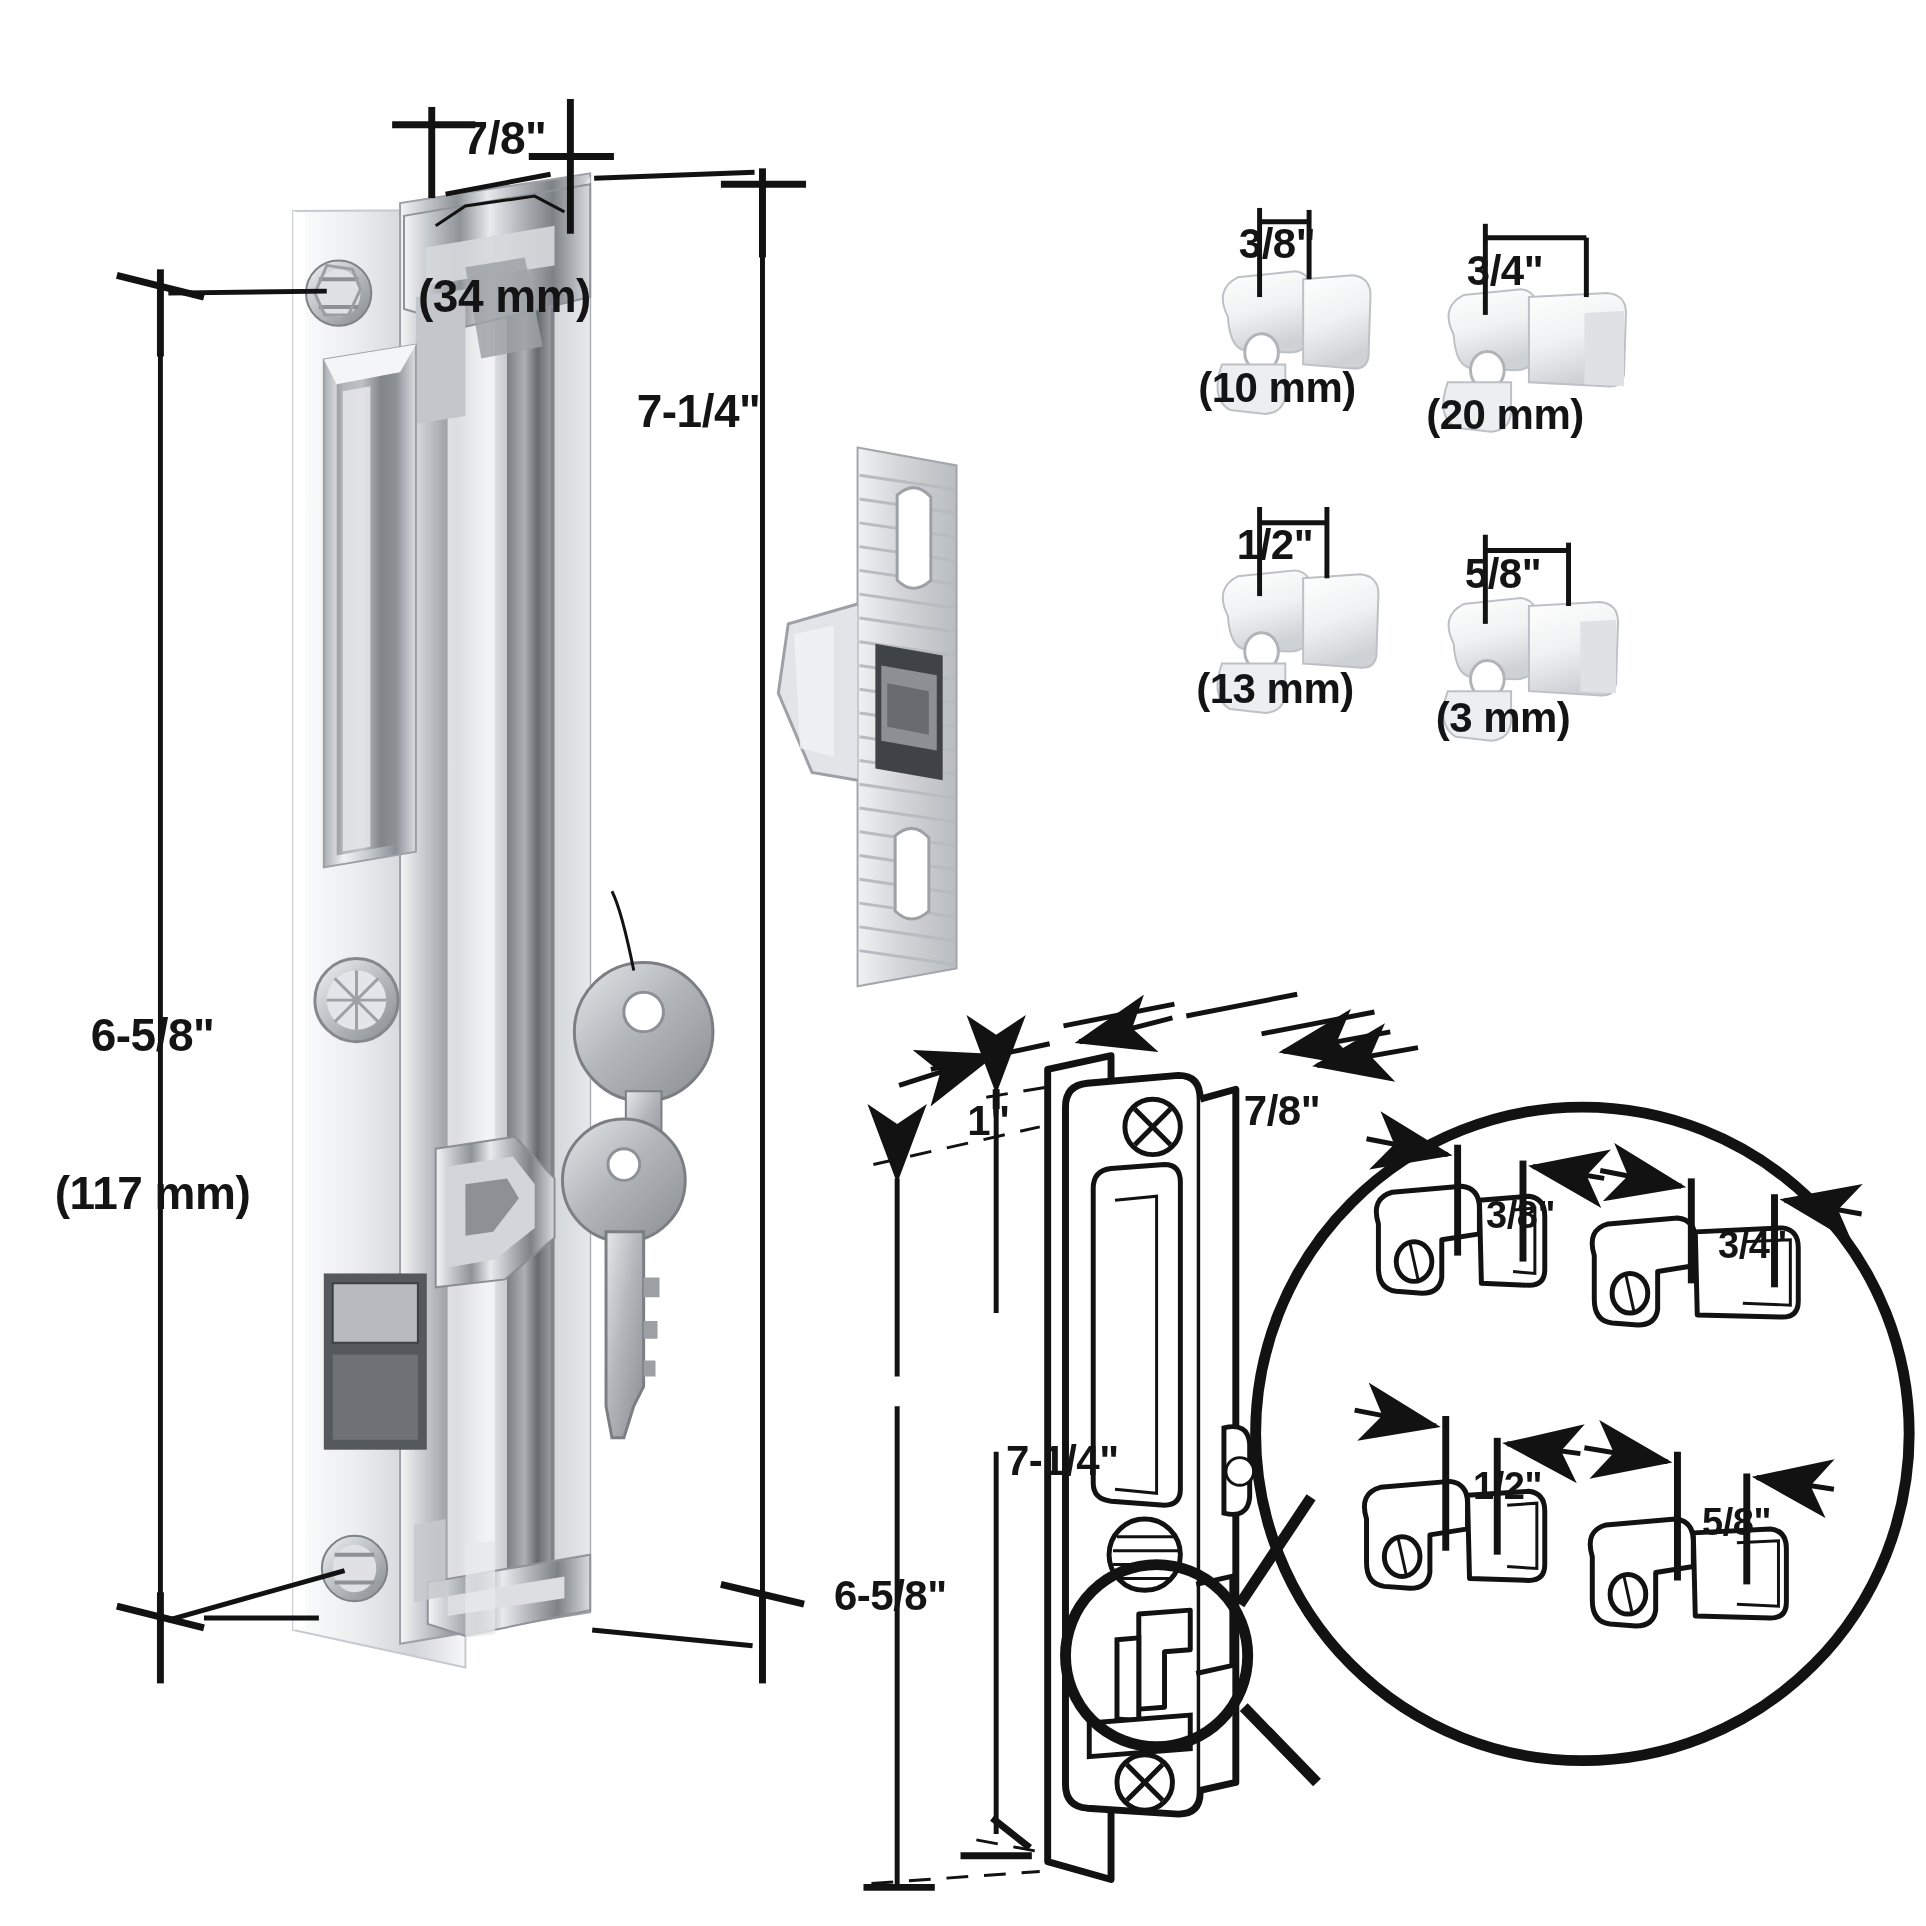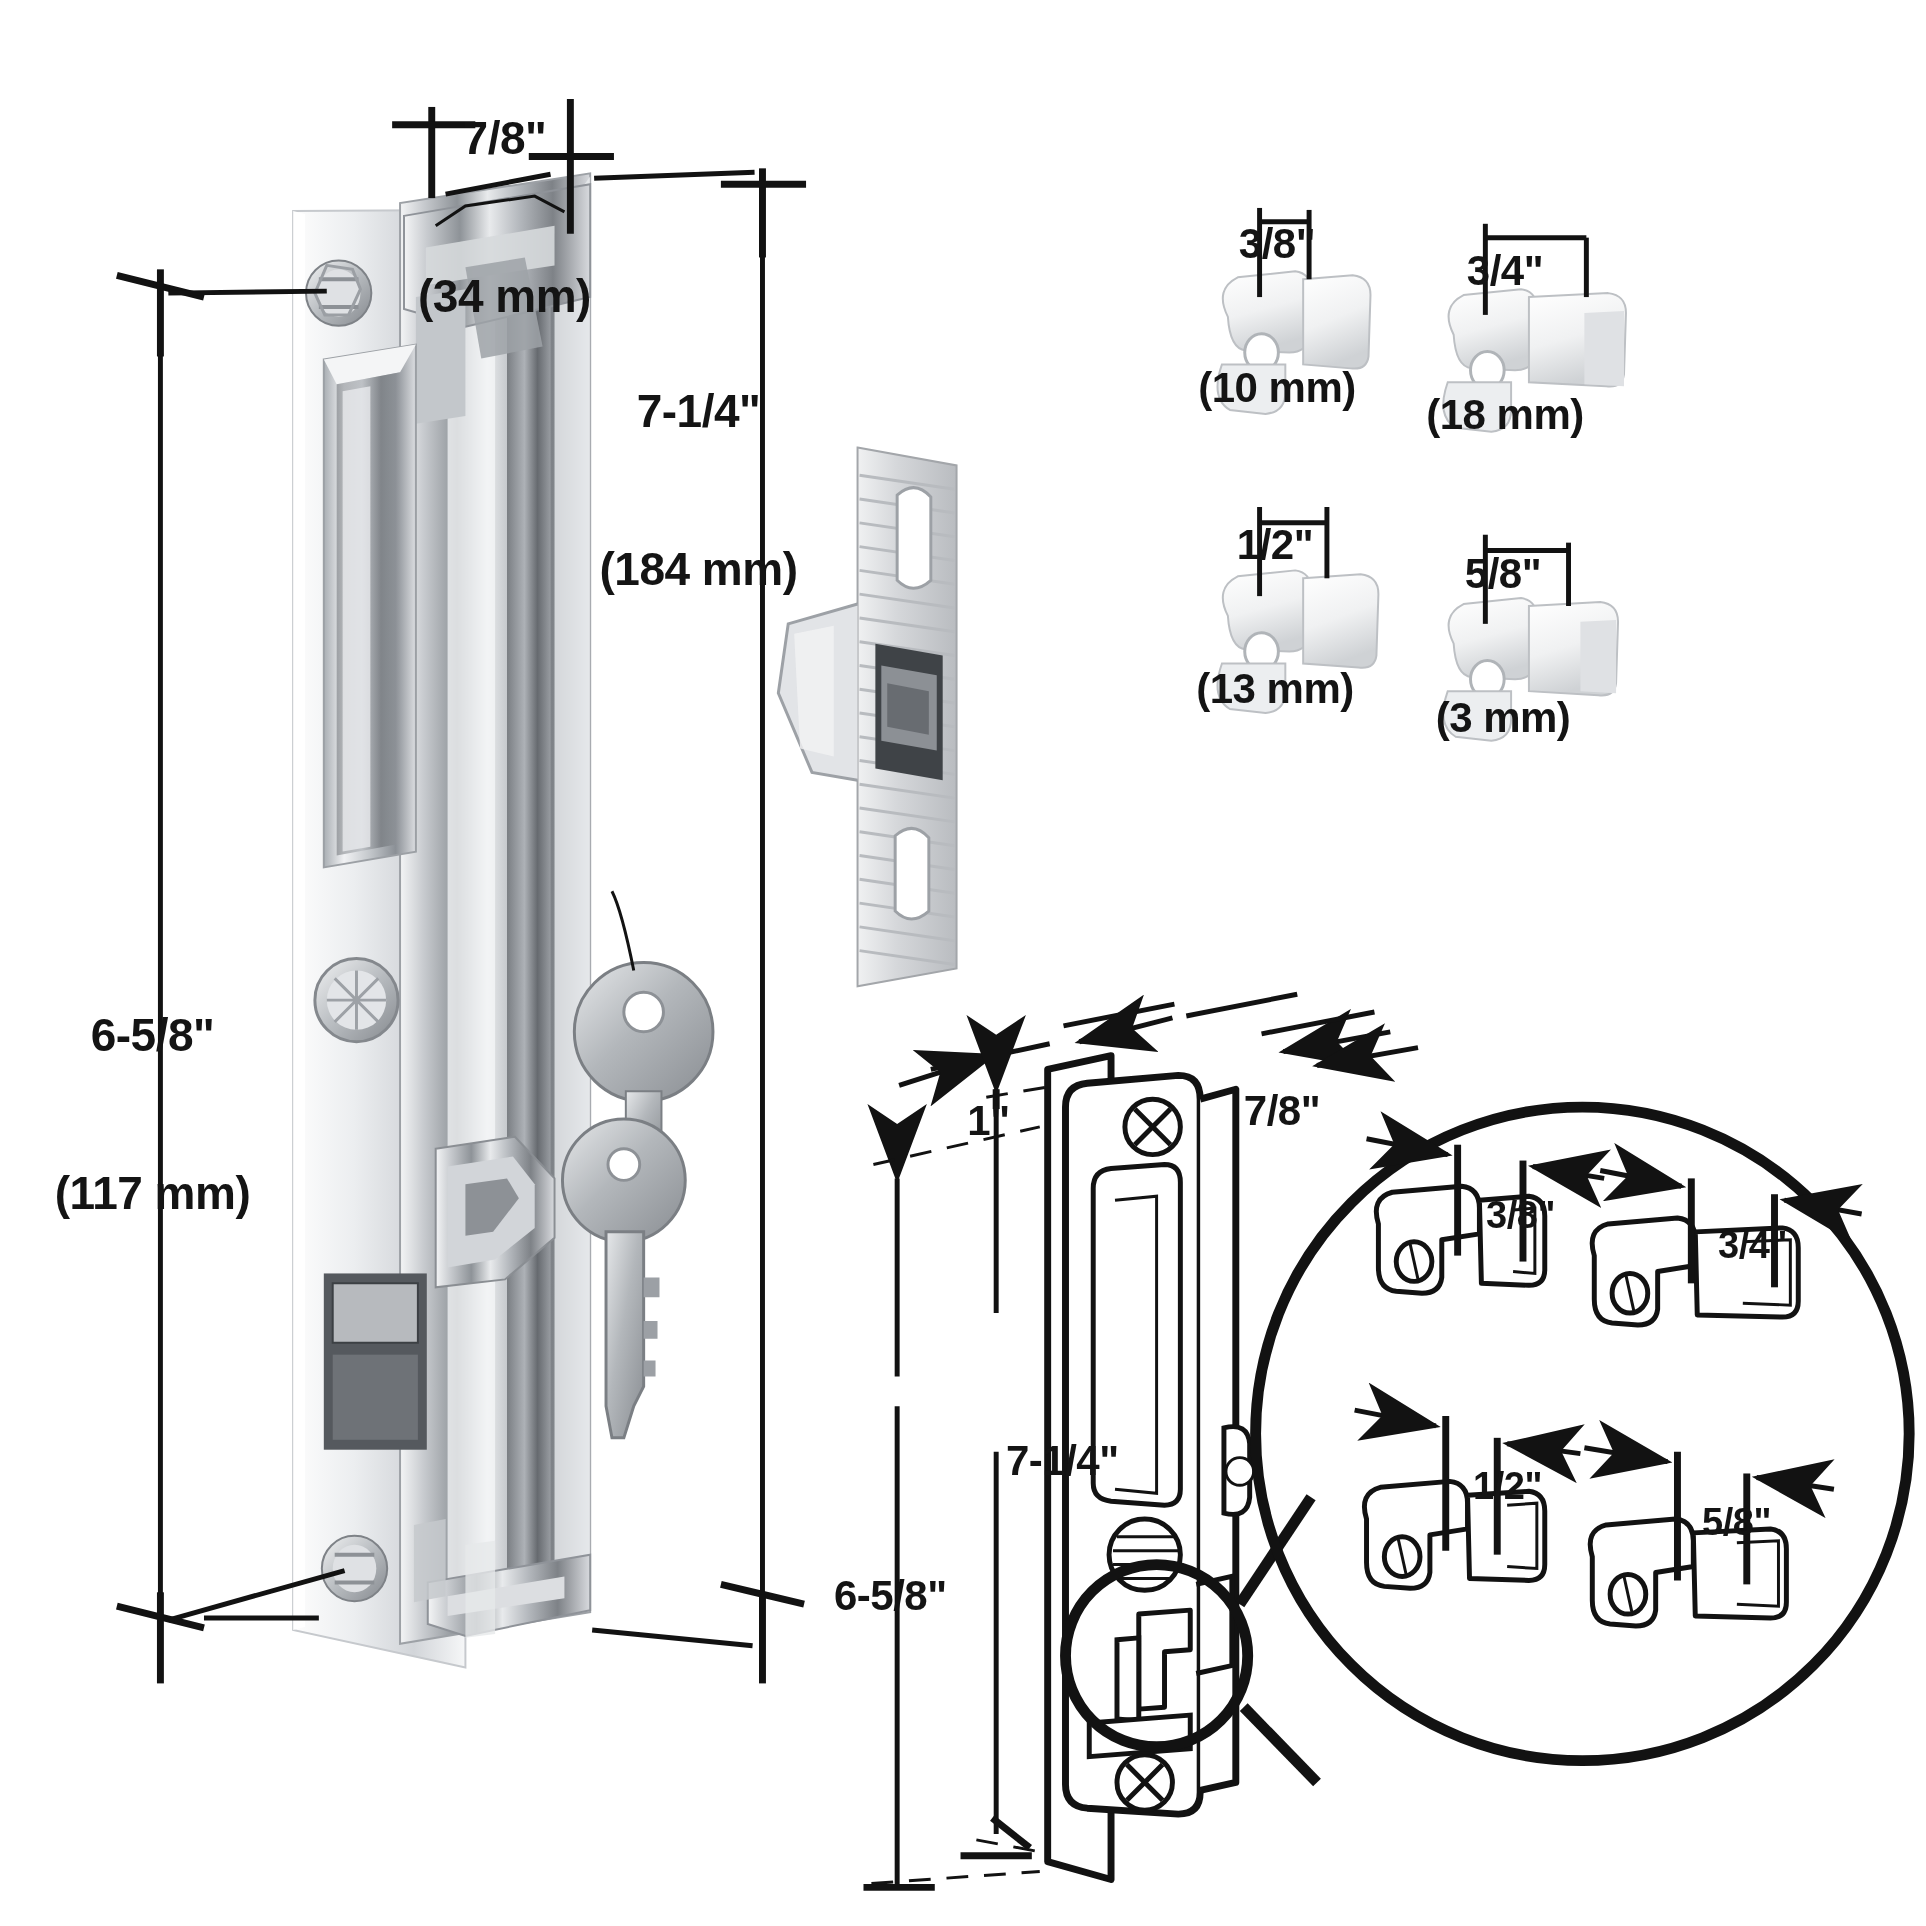--- a/index.html
+++ b/index.html
@@ -388,36 +388,35 @@
     </g>
   </svg>
 
   <div class="lbl big" style="left:376px;top:6px;width:257px;">
     <div>7/8"</div>
     <div>(34 mm)</div>
   </div>
 
   <div class="lbl big" style="left:550px;top:279px;width:297px;">
     <div>7-1/4"</div>
-    <div>(184 mm)</div>
   </div>
 
   <div class="lbl big" style="left:14px;top:903px;width:277px;">
     <div>6-5/8"</div>
     <div>(117 mm)</div>
   </div>
 
   <div class="lbl mid" style="left:1158px;top:123px;width:238px;">
     <div>3/8"</div>
     <div>(10 mm)</div>
   </div>
 
   <div class="lbl mid" style="left:1386px;top:150px;width:238px;">
     <div>3/4"</div>
-    <div>(18 mm)</div>
+    <div>(20 mm)</div>
   </div>
 
   <div class="lbl mid" style="left:1156px;top:424px;width:238px;">
     <div>1/2"</div>
     <div>(13 mm)</div>
   </div>
 
   <div class="lbl mid" style="left:1384px;top:453px;width:238px;">
     <div>5/8"</div>
     <div>(3 mm)</div>

